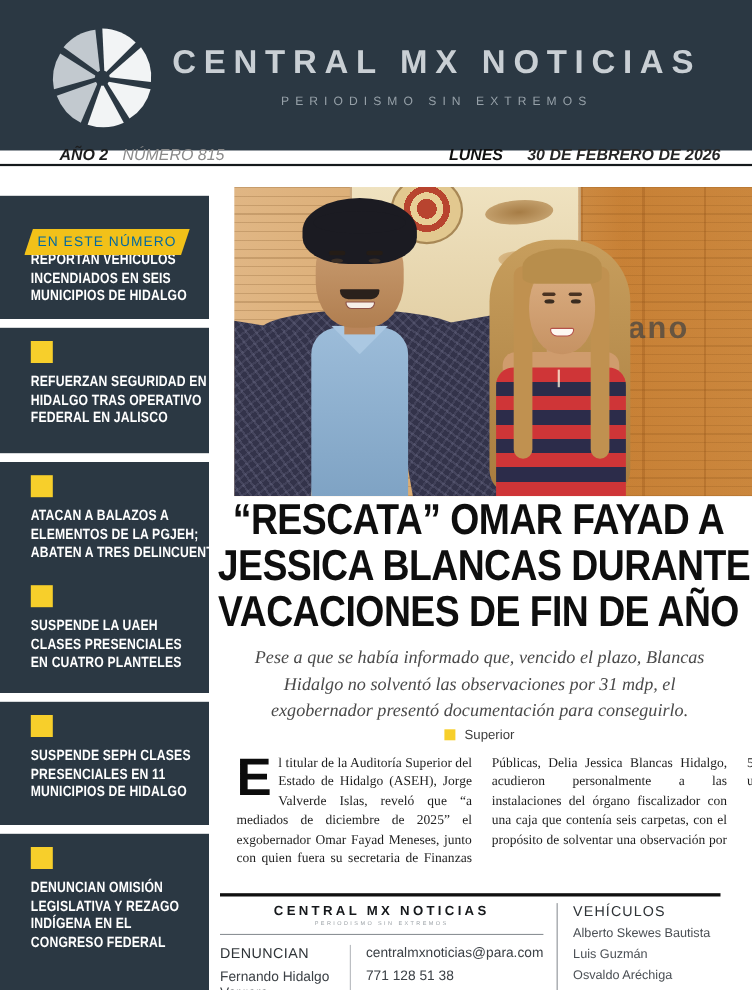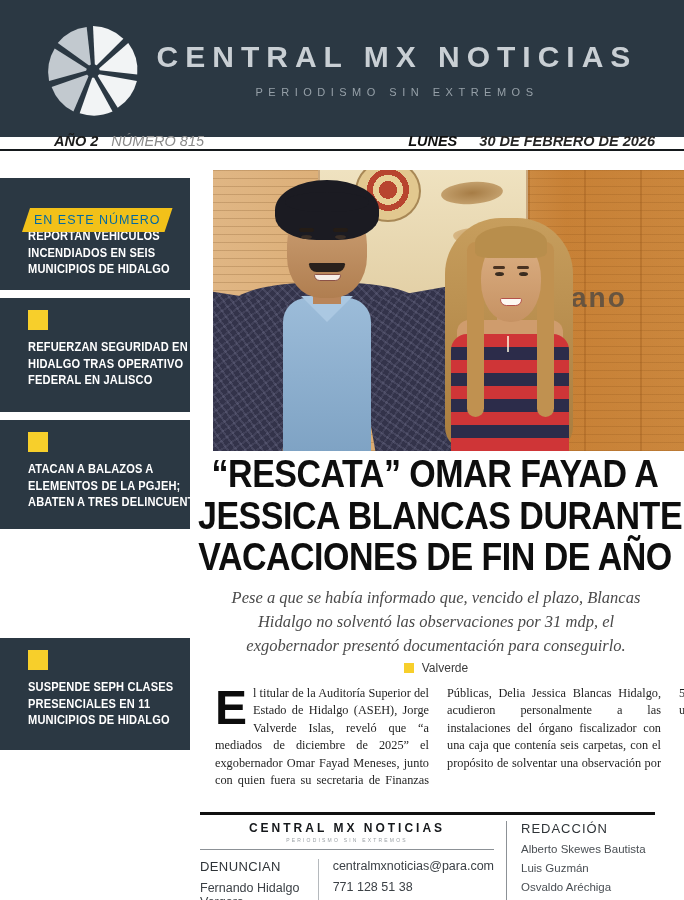--- a/index.html
+++ b/index.html
@@ -199,30 +199,47 @@
 
     <div class="sb-block sb-3">
       <div class="sb-square"></div>
       <div class="sb-text">
         <div>ATACAN A BALAZOS A</div>
         <div>ELEMENTOS DE LA PGJEH;</div>
         <div>ABATEN A TRES DELINCUENTES</div>
       </div>
     </div>
 
+    <div class="sb-block sb-4">
+      <div class="sb-square"></div>
+      <div class="sb-text">
+        <div>SUSPENDE LA UAEH</div>
+        <div>CLASES PRESENCIALES</div>
+        <div>EN CUATRO PLANTELES</div>
+      </div>
+    </div>
 
     <div class="sb-block sb-5">
       <div class="sb-square"></div>
       <div class="sb-text">
         <div>SUSPENDE SEPH CLASES</div>
         <div>PRESENCIALES EN 11</div>
         <div>MUNICIPIOS DE HIDALGO</div>
       </div>
     </div>
 
+    <div class="sb-block sb-6">
+      <div class="sb-square"></div>
+      <div class="sb-text">
+        <div>DENUNCIAN OMISIÓN</div>
+        <div>LEGISLATIVA Y REZAGO</div>
+        <div>INDÍGENA EN EL</div>
+        <div>CONGRESO FEDERAL</div>
+      </div>
+    </div>
   </nav>
 
   <div id="photo">
     <div class="grain fig" style="left:0;top:0;width:100%;height:100%;"></div>
     <div class="planks"></div>
     <div class="warmth fig" style="left:0;top:0;width:100%;height:100%;"></div>
     <div class="plaque fig"></div>
     <div class="crest fig"></div>
     <div class="oval-a fig"></div>
     <div class="oval-b fig"></div>
@@ -264,21 +281,21 @@
   <h1 id="headline">
     <div>“RESCATA” OMAR FAYAD A</div>
     <div>JESSICA BLANCAS DURANTE</div>
     <div>VACACIONES DE FIN DE AÑO</div>
   </h1>
 
   <p id="subhead">Pese a que se había informado que, vencido el plazo, Blancas Hidalgo no solventó las observaciones por 31 mdp, el exgobernador presentó documentación para conseguirlo.</p>
 
   <div id="byline">
     <span class="byline-square"></span>
-    <span>Valverde</span>
+    <span>Superior</span>
   </div>
 
   <div id="article">
     <span class="dropcap">E</span><span>l titular de la Auditoría Superior del Estado de Hidalgo (ASEH), Jorge Valverde Islas, reveló que “a mediados de diciembre de 2025” el exgobernador Omar Fayad Meneses, junto con quien fuera su secretaria de Finanzas Públicas, Delia Jessica Blancas Hidalgo, acudieron personalmente a las instalaciones del órgano fiscalizador con una caja que contenía seis carpetas, con el propósito de solventar una observación por 59 millones 208 mil 69.10 pesos y evitar una denuncia penal.</span>
   </div>
 
   <footer id="footer">
     <div class="f-left">
       <div class="f-brand">CENTRAL MX NOTICIAS</div>
       <div class="f-brand-tagline">PERIODISMO SIN EXTREMOS</div>
@@ -288,20 +305,20 @@
           <div class="f-label">DENUNCIAN</div>
           <div class="f-value">Fernando Hidalgo Vergara</div>
         </div>
         <div class="f-contact">
           <div class="f-value">centralmxnoticias@para.com</div>
           <div class="f-value">771 128 51 38</div>
         </div>
       </div>
     </div>
     <div class="f-right">
-      <div class="f-label">REDACCIÓN</div>
+      <div class="f-label">VEHÍCULOS</div>
       <div class="f-name">Alberto Skewes Bautista</div>
       <div class="f-name">Luis Guzmán</div>
       <div class="f-name">Osvaldo Aréchiga</div>
     </div>
   </footer>
 
 </div>
 
 </body></html>

